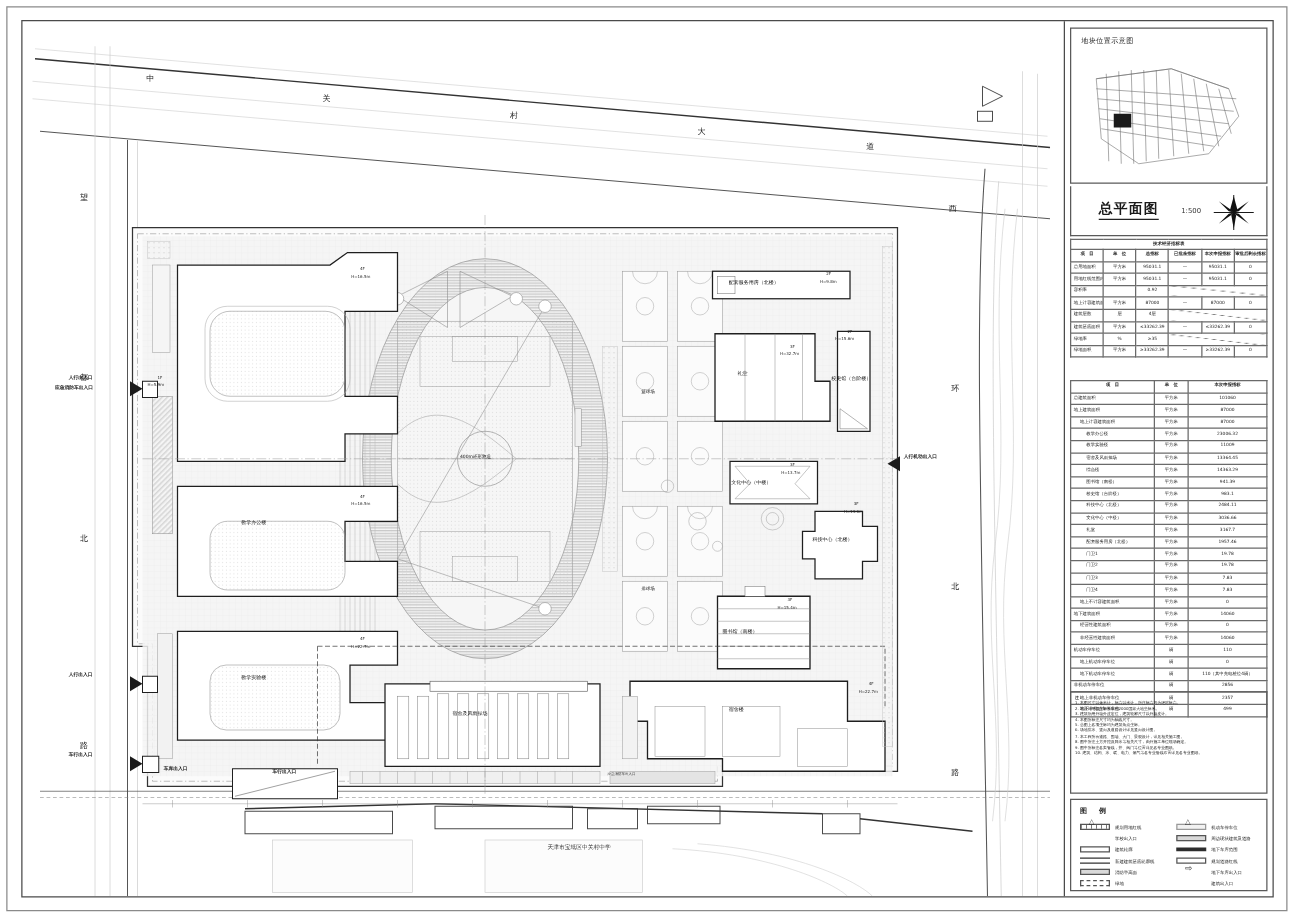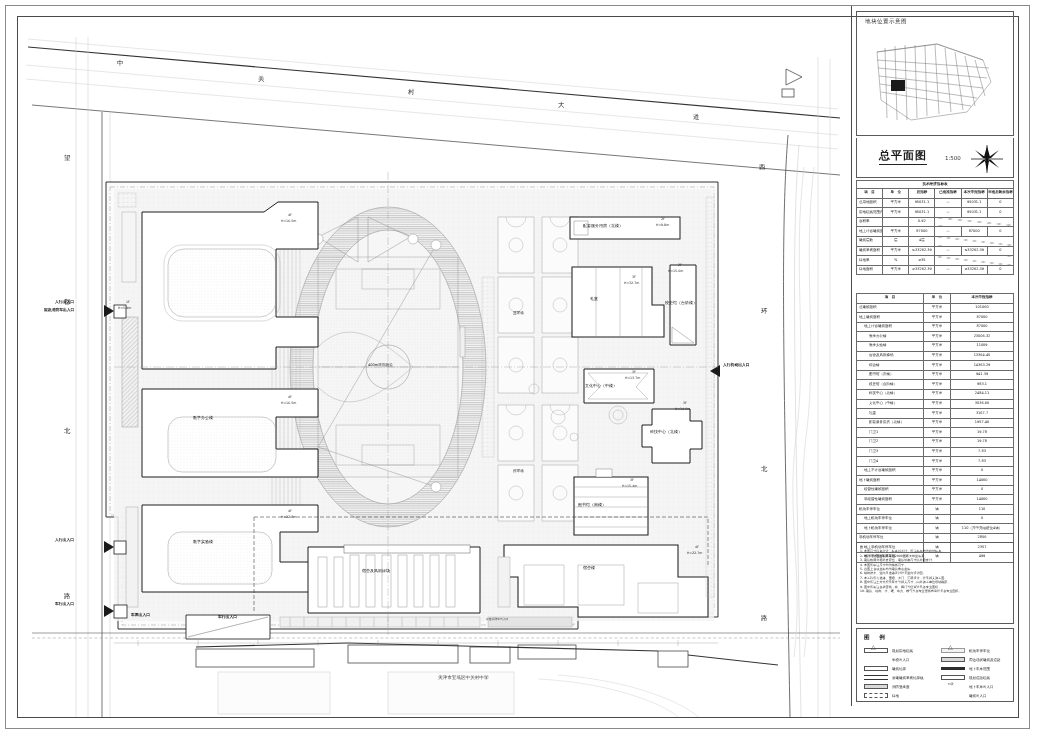--- a/index.html
+++ b/index.html
@@ -11,21 +11,21 @@
   .frame-outer{position:absolute;left:5px;top:5px;width:1025px;height:724px;
                border:1px solid #8a8a8a;box-sizing:border-box;}
   .frame-inner{position:absolute;left:17px;top:16px;width:1002px;height:702px;
                border:1.2px solid #4a4a4a;box-sizing:border-box;}
 
   
   #plan{position:absolute;left:18px;top:17px;width:832px;height:700px;overflow:hidden;}
   #plansvg{position:absolute;left:0;top:0;}
 
   
-  #rightcol{position:absolute;left:851px;top:6px;width:136px;height:700px;
+  #rightcol{position:absolute;left:851px;top:17px;width:136px;height:700px;
             border-left:1.2px solid #4a4a4a;box-sizing:border-box;}
   .rc-box{position:absolute;left:4px;box-sizing:border-box;border:1px solid #5a5a5a;}
 
   #loc-box{top:5px;width:158px;height:125px;}
   #loc-title{position:absolute;left:8px;top:6px;font-size:5.6px;letter-spacing:.4px;color:#222;}
   #loc-map{position:absolute;left:14px;top:22px;width:128px;height:92px;}
 
   #title-box{top:132px;width:158px;height:40px;border-top:none;}
   #pt-name{position:absolute;left:22px;top:10px;font-size:11px;font-weight:bold;
            letter-spacing:1px;border-bottom:1.1px solid #222;padding-bottom:1px;}

